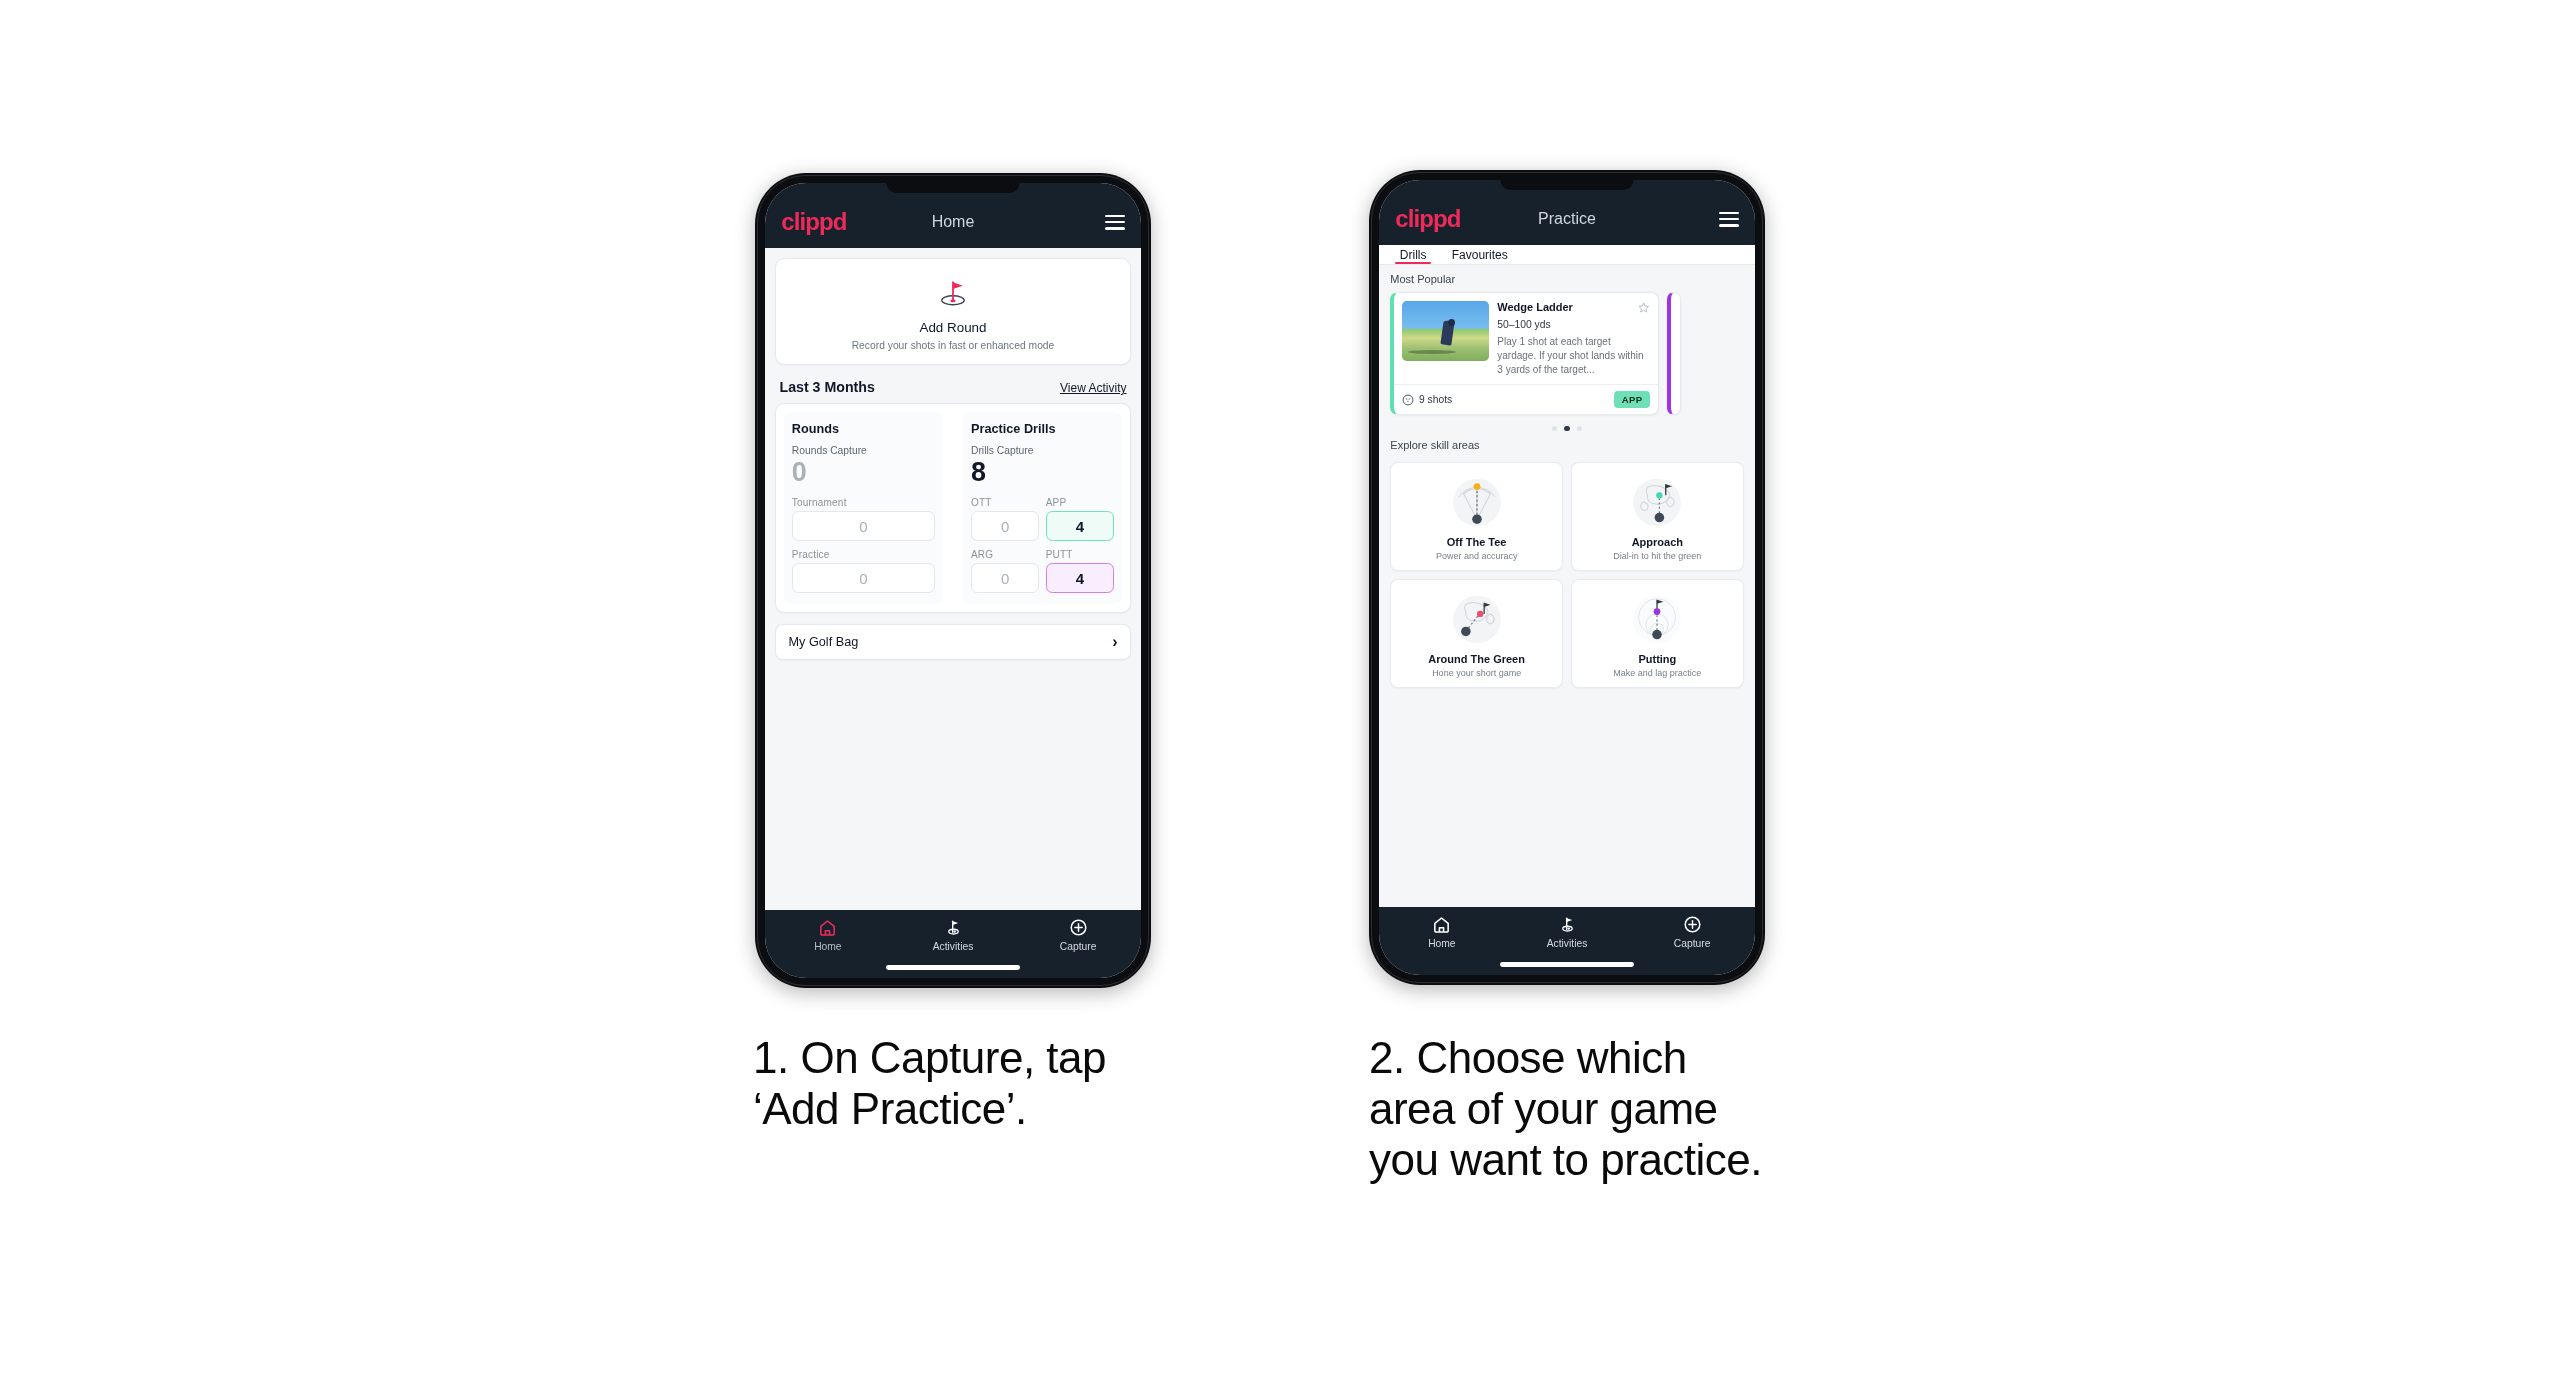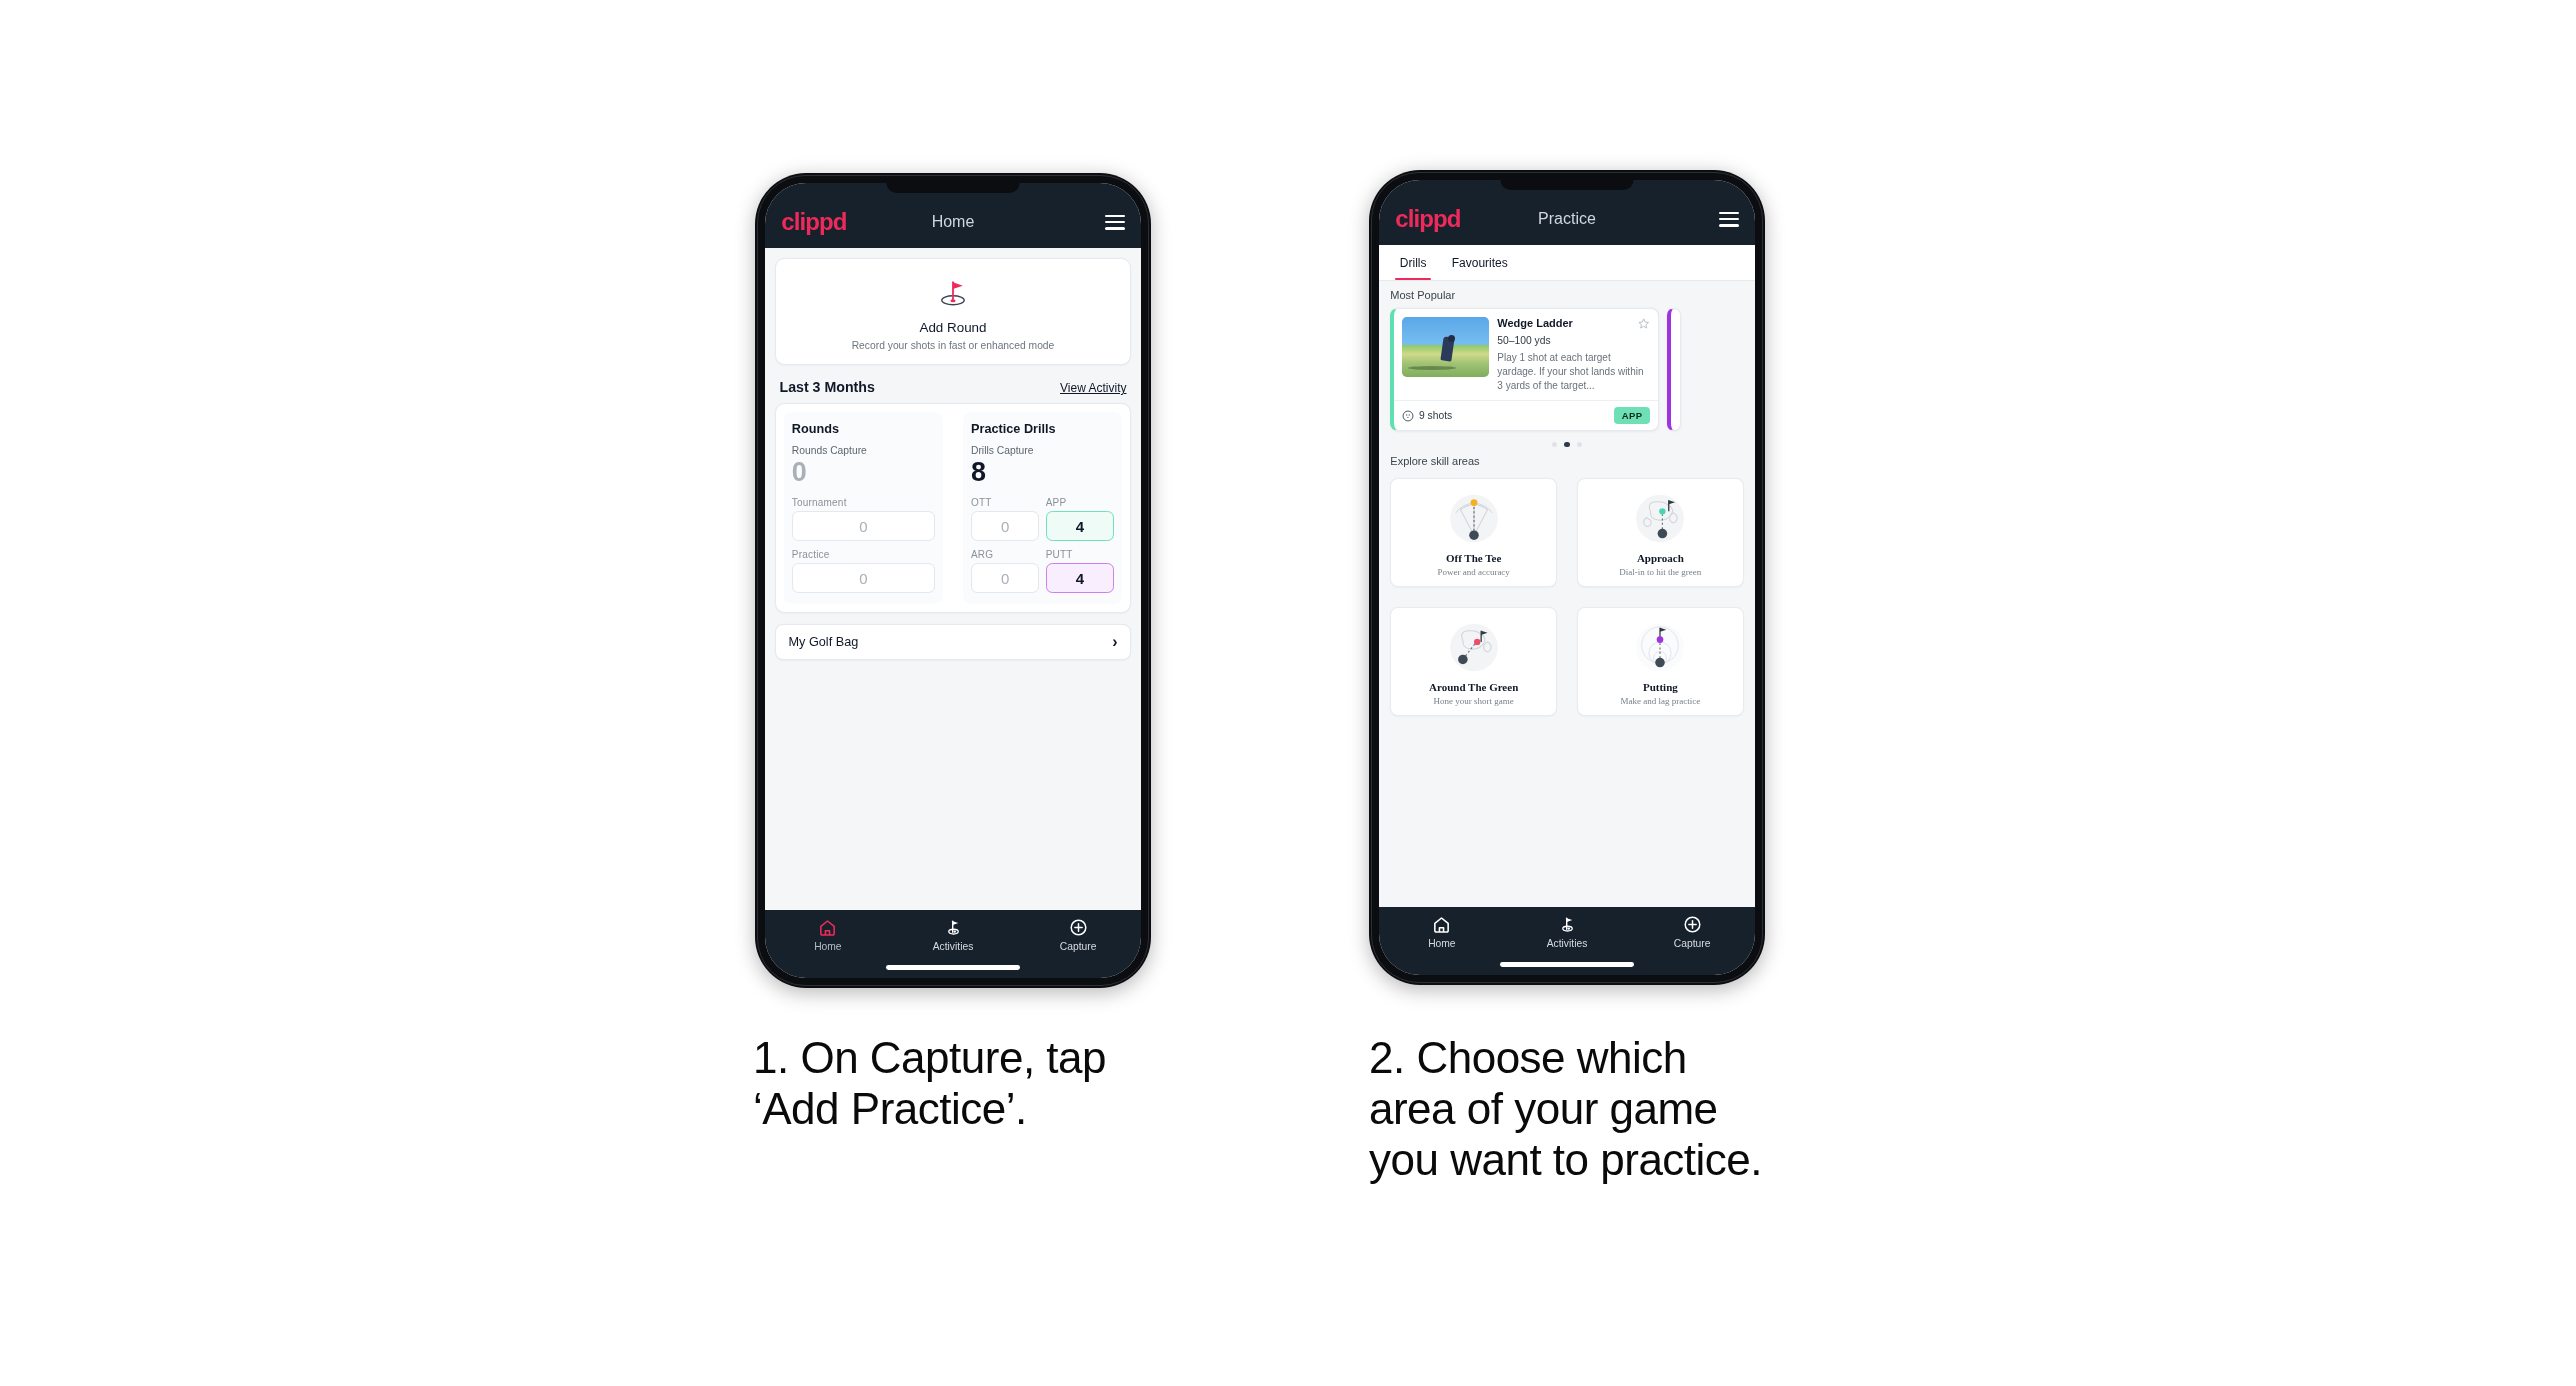--- a/index.html
+++ b/index.html
@@ -127,21 +127,21 @@
   .nav-label { font-size: 10.3px; color: #d6dbe1; }
   .nav-label.active { color: #b6bdc5; }
   .home-indicator {
     position: absolute; bottom: 8px; left: 50%; transform: translateX(-50%);
     width: 134px; height: 4.7px; background: #fff; border-radius: 2.4px;
   }
 
   
   .tabs {
     flex: none; background: #fff; border-bottom: 0.8px solid #e6e9ed;
-    display: flex; gap: 6.3px; padding: 0 11px; height: 36px; align-items: stretch;
+    display: flex; gap: 6.3px; padding: 0 11px; height: 20px; align-items: stretch;
   }
   .tab {
     display: flex; align-items: center; padding: 0 9.5px;
     font-size: 12px; color: #0f172a; position: relative;
   }
   .tab.active { color: #101828; }
   .tab.active::after {
     content: ""; position: absolute; left: 4.7px; right: 4.7px; bottom: 0;
     height: 2.4px; background: #ef2a5b; border-radius: 1.6px;
   }
@@ -188,21 +188,21 @@
     background: #6fe0b5; color: #0d2a22; font-size: 9.5px; font-weight: 700;
     padding: 3.2px 8px; border-radius: 4px; letter-spacing: 0.3px;
   }
   .drill-card.peek { width: 14.2px; border-left: 4px solid #a033e0; }
 
   .dots { display: flex; gap: 7.1px; justify-content: center; padding: 11px 0 3.2px; }
   .dot { width: 5.5px; height: 5.5px; border-radius: 50%; background: #dfe3e8; }
   .dot.active { background: #2f3b48; }
 
   .skill-grid {
-    display: grid; grid-template-columns: 1fr 1fr; gap: 20px; padding: 4.7px 11px 0 11px; font-family: Liberation Serif, serif;
+    display: grid; grid-template-columns: 1fr 1fr; gap: 8px; padding: 4.7px 11px 0 11px;
   }
   .skill-card {
     background: #fff; border: 0.8px solid #e9ecef; border-radius: 8px;
     padding: 8px 4.7px 9.5px; text-align: center;
     box-shadow: 0 0.8px 1.6px rgba(16,24,40,0.04);
   }
   .skill-art {
     height: 62px; display: flex; align-items: center; justify-content: center;
   }
   .skill-title { font-size: 11px; font-weight: 700; color: #101828; margin-top: 3.2px; }

